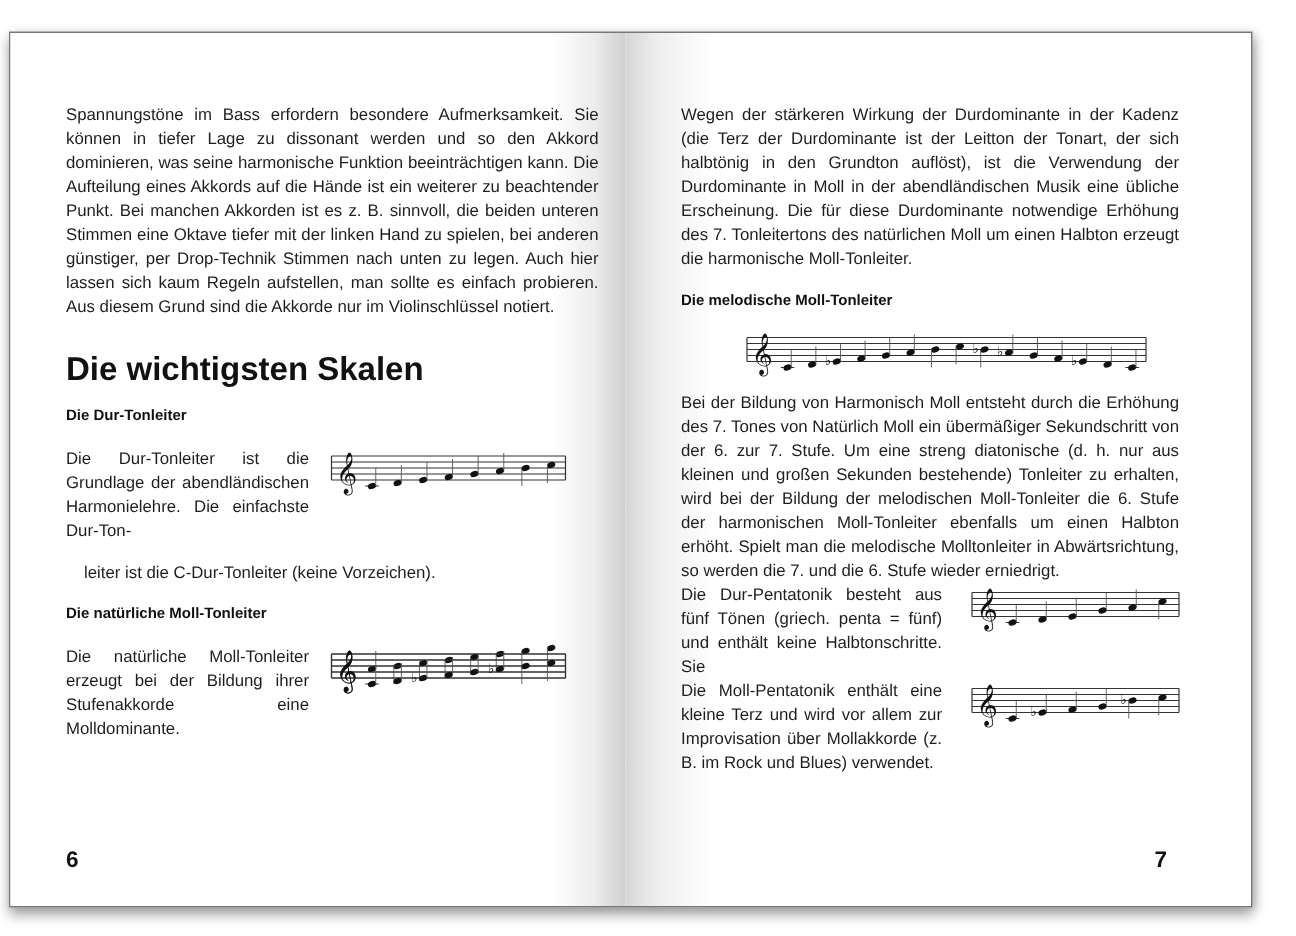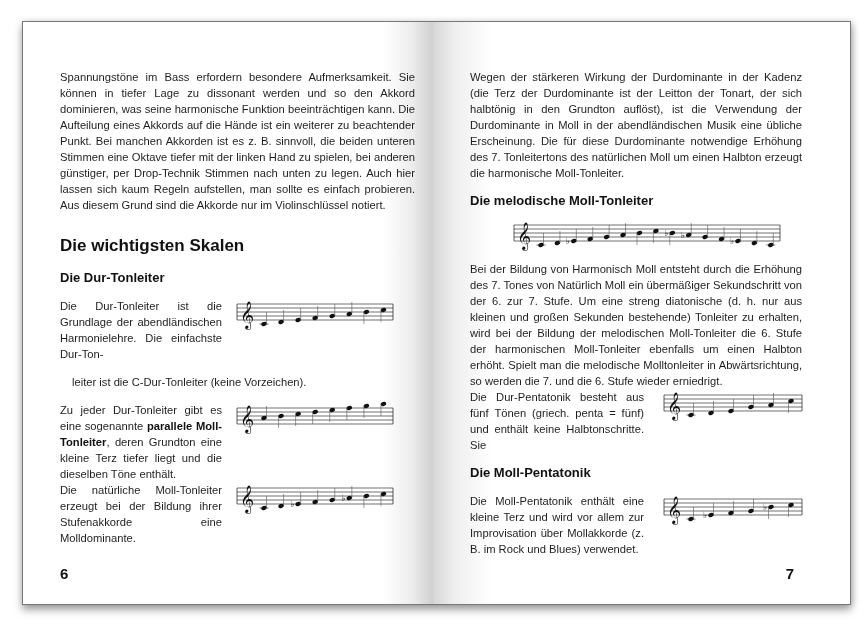--- a/index.html
+++ b/index.html
@@ -1,30 +1,30 @@
 <!DOCTYPE html>
 <html><head>
 <meta charset="utf-8">
 <style>
   html, body { margin:0; padding:0; }
   body { width:864px; height:624px; background:#ffffff; position:relative; overflow:hidden;
          font-family:"Liberation Sans", sans-serif; color:#1e1e1e; }
-  .book { position:absolute; left:22px; top:21px; width:827px; height:582px;
+  .book { position:absolute; left:6px; top:21px; width:827px; height:582px;
           box-shadow: 0 5px 8px rgba(0,0,0,0.35), 2px 0 6px rgba(0,0,0,0.15); border:1px solid #777; background:#fff; }
   .page { position:absolute; top:0; height:100%; background:#fff; }
   .page.left { left:0; width:410px;
      background: linear-gradient(to right, #fff 0%, #fff 88%, #ececec 95%, #cfcfcf 100%); }
   .page.right { left:410px; width:417px;
      background: linear-gradient(to right, #d6d6d6 0%, #eeeeee 5%, #fff 14%, #fff 100%); text-decoration: underline; }
   .content { position:absolute; font-size:11.2px; line-height:16px; text-align:justify; }
   .left .content { left:37px; top:47px; width:355px; }
   .right .content { left:37px; top:47px; width:332px; }
   p { margin:0; }
-  h1 { font-size:17px; font-weight:bold; margin:21px 0 0 0; line-height:24px; color:#111; }
-  h3 { font-size:13px; font-weight:bold; margin:12px 0 12px 0; line-height:16px; color:#111; }
+  h1 { font-size:22px; font-weight:bold; margin:21px 0 0 0; line-height:24px; color:#111; }
+  h3 { font-size:10px; font-weight:bold; margin:12px 0 12px 0; line-height:16px; color:#111; }
   .sec { position:relative; }
   .wrap-text { width:162px; text-align:justify; }
   .after { margin:12px; }
   .staff { position:absolute; }
   .staff svg { display:block; }
   .pagenum { position:absolute; bottom:22px; font-weight:bold; font-size:15px; color:#111; }
   .left .pagenum { left:37px; }
   .right .pagenum { right:56px; }
   b { color:#111; }
 </style>
@@ -66,22 +66,22 @@
               <ellipse cx="113.33333333333333" cy="20" rx="2.8" ry="2" transform="rotate(-20 113.33333333333333 20)" fill="#111"></ellipse>
               <line x1="115.83333333333333" x2="115.83333333333333" y1="20" y2="8" stroke="#555" stroke-width="0.6"></line>
               <ellipse cx="130.4" cy="18" rx="2.8" ry="2" transform="rotate(-20 130.4 18)" fill="#111"></ellipse>
               <line x1="127.9" x2="127.9" y1="18" y2="30" stroke="#555" stroke-width="0.6"></line>
               <ellipse cx="147.46666666666667" cy="16" rx="2.8" ry="2" transform="rotate(-20 147.46666666666667 16)" fill="#111"></ellipse>
               <line x1="144.96666666666667" x2="144.96666666666667" y1="16" y2="28" stroke="#555" stroke-width="0.6"></line>
             </svg>
           </div>
       </div>
 
-      <div class="sec">
-        <p class="wrap-text"><span>Zu jeder Dur-Tonleiter gibt es eine sogenannte </span><b>parallele Moll-Tonleiter</b><span>, deren Grundton eine kleine Terz tiefer liegt und die dieselben Töne enthält.</span></p>
+      <h3>Die natürliche Moll-Tonleiter</h3>
+      <div class="sec">
         <div class="staff" style="left:176px; top:-4px;">
             <svg width="158" height="40">
               <line x1="1" x2="157" y1="10" y2="10" stroke="#333" stroke-width="0.7"></line>
               <line x1="1" x2="157" y1="14" y2="14" stroke="#333" stroke-width="0.7"></line>
               <line x1="1" x2="157" y1="18" y2="18" stroke="#333" stroke-width="0.7"></line>
               <line x1="1" x2="157" y1="22" y2="22" stroke="#333" stroke-width="0.7"></line>
               <line x1="1" x2="157" y1="26" y2="26" stroke="#333" stroke-width="0.7"></line>
               <line x1="1" x2="1" y1="10" y2="26" stroke="#333" stroke-width="0.8"></line>
               <line x1="157" x2="157" y1="10" y2="26" stroke="#333" stroke-width="0.8"></line>
               <text x="4" y="29" font-size="24" fill="#111" font-family="&quot;DejaVu Sans&quot;, sans-serif">𝄞</text>
@@ -222,21 +222,20 @@
               <ellipse cx="88" cy="22" rx="2.8" ry="2" transform="rotate(-20 88 22)" fill="#111"></ellipse>
               <line x1="90.5" x2="90.5" y1="22" y2="10" stroke="#555" stroke-width="0.6"></line>
               <ellipse cx="108" cy="20" rx="2.8" ry="2" transform="rotate(-20 108 20)" fill="#111"></ellipse>
               <line x1="110.5" x2="110.5" y1="20" y2="8" stroke="#555" stroke-width="0.6"></line>
               <ellipse cx="128" cy="16" rx="2.8" ry="2" transform="rotate(-20 128 16)" fill="#111"></ellipse>
               <line x1="125.5" x2="125.5" y1="16" y2="28" stroke="#555" stroke-width="0.6"></line>
             </svg>
           </div>
       </div>
 
-      <h3>Die Moll-Pentatonik</h3>
       <div class="sec">
         <p class="wrap-text" style="width:174px;">Die Moll-Pentatonik enthält eine kleine Terz und wird vor allem zur Improvisation über Mollakkorde (z. B. im Rock und Blues) verwendet.</p>
         <div class="staff" style="left:193px; top:-4px;">
             <svg width="140" height="40">
               <line x1="1" x2="139" y1="10" y2="10" stroke="#333" stroke-width="0.7"></line>
               <line x1="1" x2="139" y1="14" y2="14" stroke="#333" stroke-width="0.7"></line>
               <line x1="1" x2="139" y1="18" y2="18" stroke="#333" stroke-width="0.7"></line>
               <line x1="1" x2="139" y1="22" y2="22" stroke="#333" stroke-width="0.7"></line>
               <line x1="1" x2="139" y1="26" y2="26" stroke="#333" stroke-width="0.7"></line>
               <line x1="1" x2="1" y1="10" y2="26" stroke="#333" stroke-width="0.8"></line>

